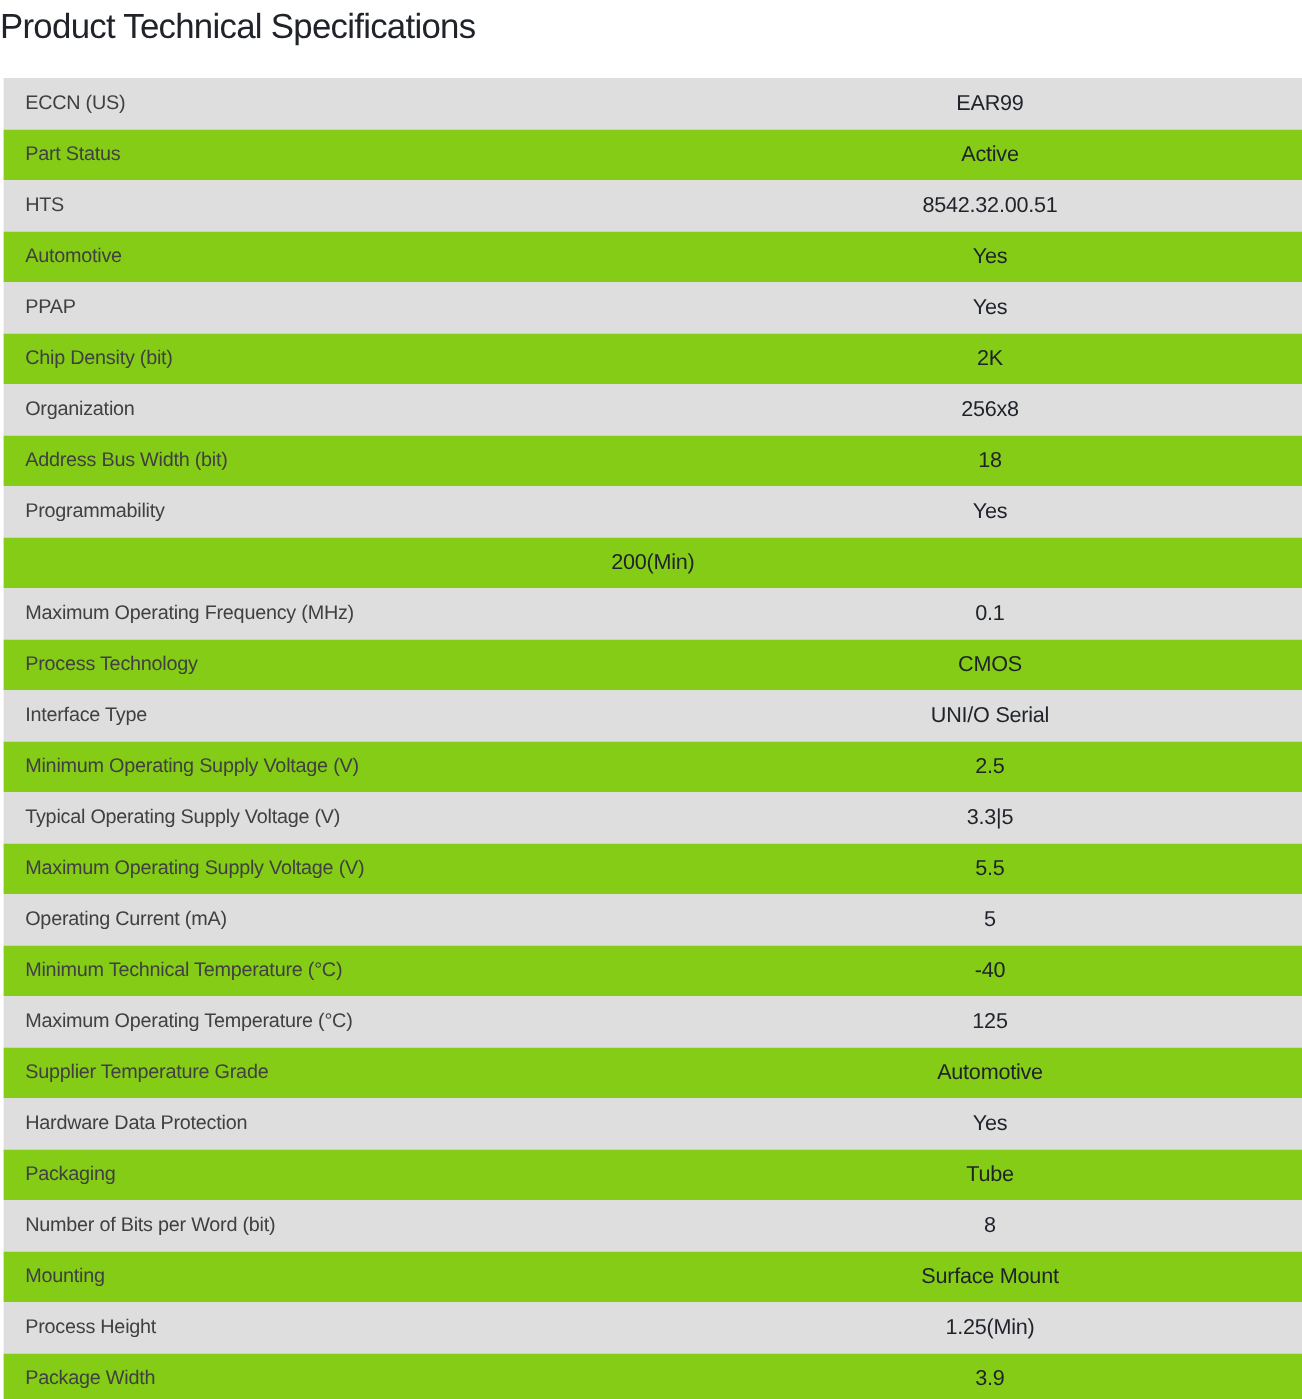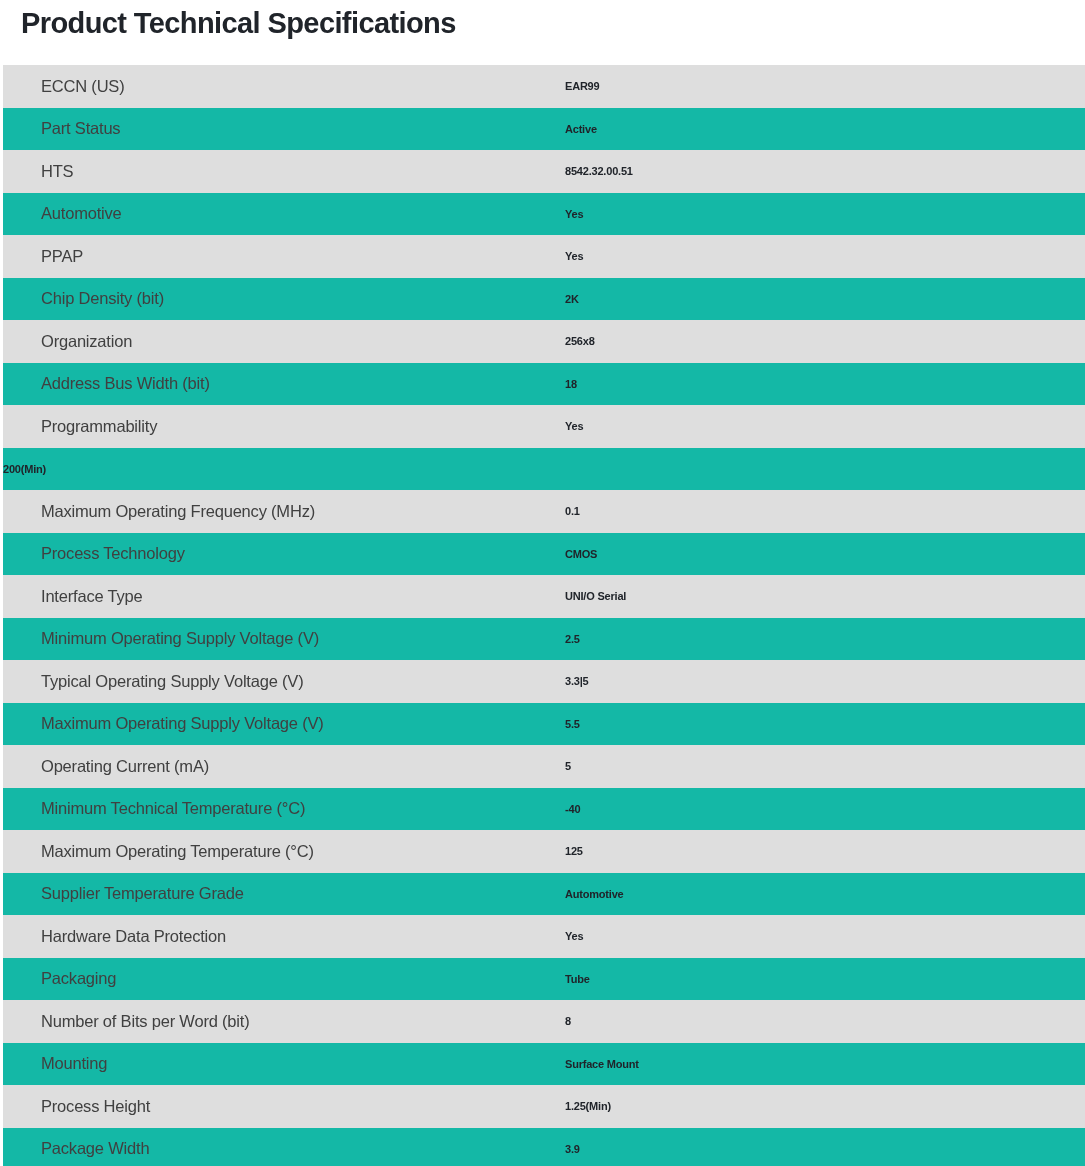--- a/index.html
+++ b/index.html
@@ -10,60 +10,61 @@
     height: 1166px;
     overflow: hidden;
     font-family: "Liberation Sans", sans-serif;
   }
   .page {
     width: 1085px;
     height: 1166px;
     overflow: hidden;
   }
   h1.page-title {
-    margin: 6px 0 0 21px;
+    margin: 6px 0 0 0;
     font-size: 29px;
     line-height: 34px;
-    font-weight: 700;
+    font-weight: 400;
     letter-spacing: -0.6px;
     color: #20242a;
   }
   .spec-table {
     margin: 25px 0 0 3px;
     width: 1082px;
   }
   .spec-row {
     display: flex;
     align-items: center;
     height: 42.5px;
-    background: #14b8a6;
+    background: #84cc16;
   }
   .spec-row:nth-child(odd) {
     background: #dedede;
   }
   .spec-label {
     box-sizing: border-box;
     flex: 0 0 562px;
-    padding-left: 38px;
+    padding-left: 18px;
     font-size: 16.5px;
     font-weight: 400;
     color: #404040;
     letter-spacing: -0.2px;
     white-space: nowrap;
     overflow: hidden;
   }
   .spec-value {
     box-sizing: border-box;
     flex: 1 1 auto;
-    font-size: 11px;
-    font-weight: 700;
+    font-size: 18px;
+    font-weight: 400;
     color: #20242a;
     letter-spacing: -0.2px;
     white-space: nowrap;
     overflow: hidden;
+    text-align: center;
   }
 </style>
 </head>
 <body>
 
 <div class="page">
   <h1 class="page-title">Product Technical Specifications</h1>
 
   <div class="spec-table" id="spec-table">
   <div class="spec-row">

